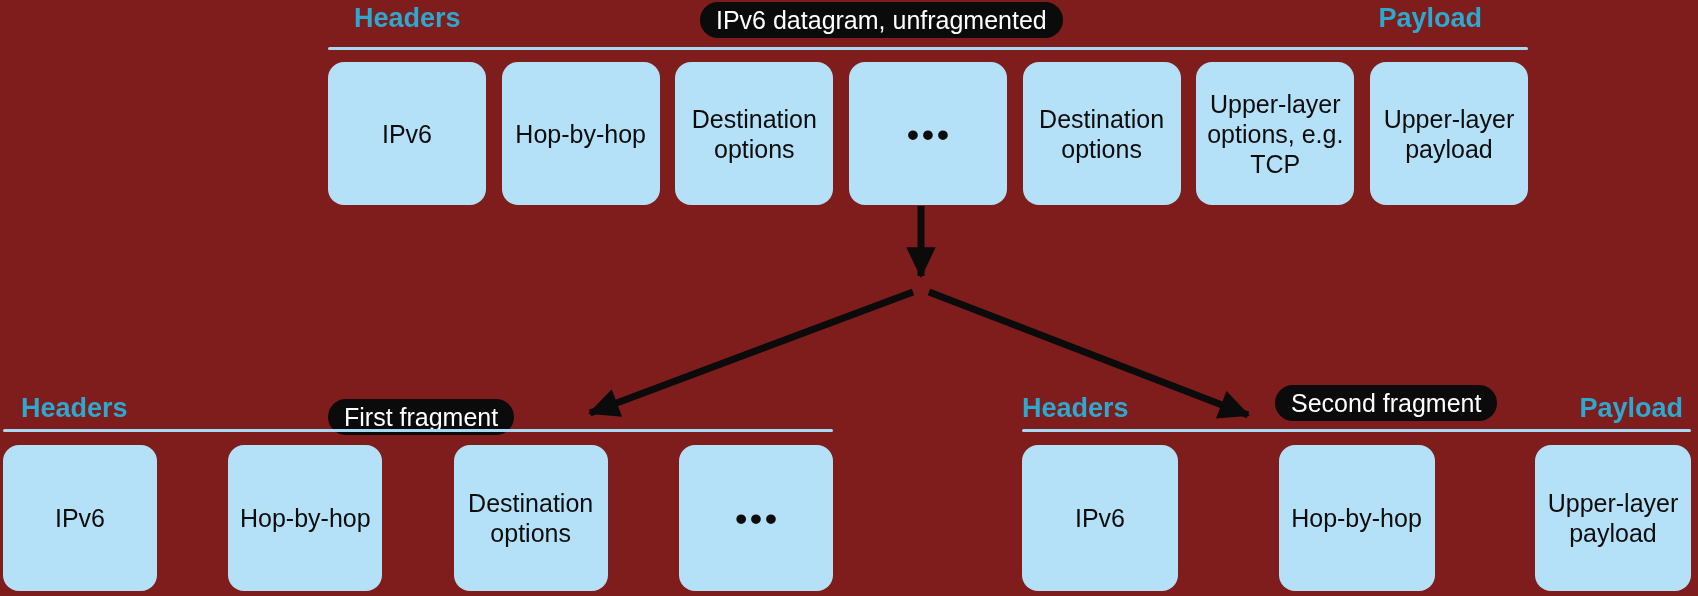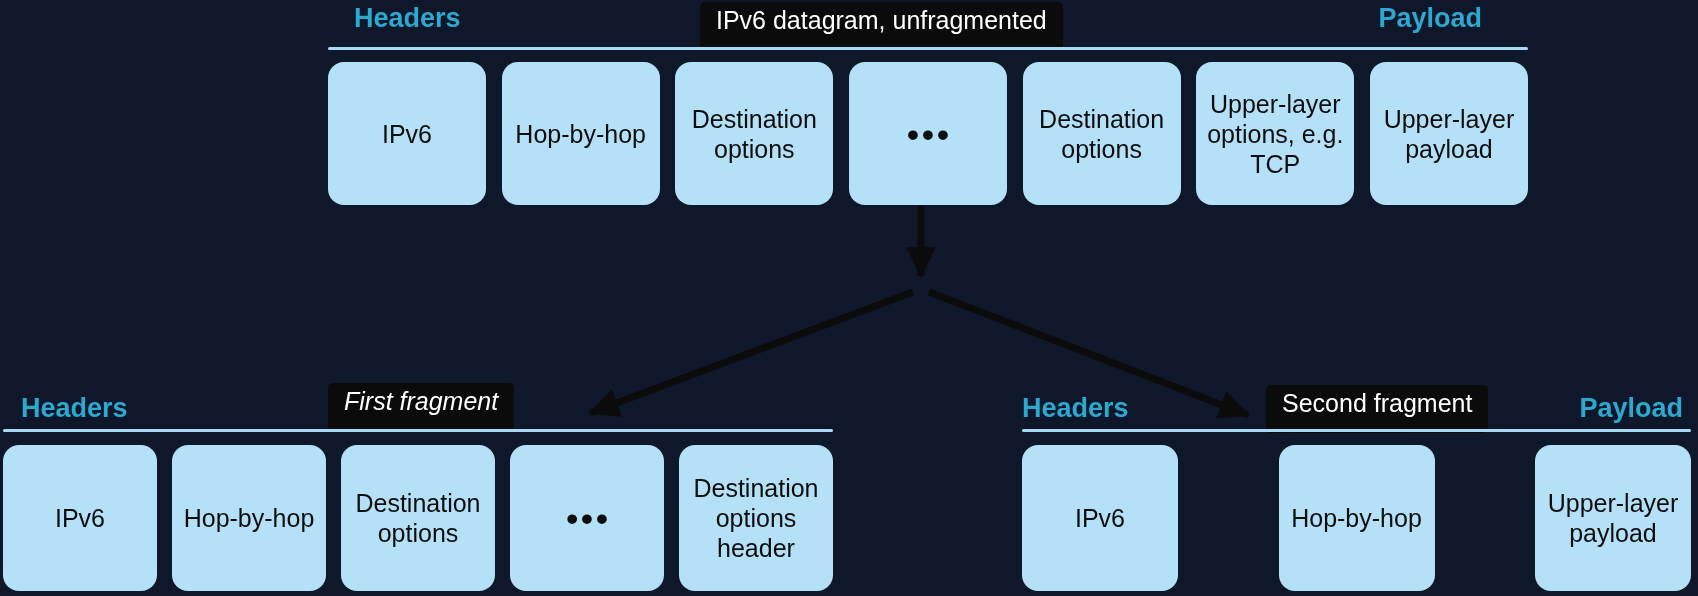--- a/index.html
+++ b/index.html
@@ -1,36 +1,36 @@
 <!DOCTYPE html>
 <html><head>
 <meta charset="utf-8">
 <style>
   html,body{margin:0;padding:0;background:#ffffff;}
   #canvas{
     position:relative;
     width:1698px;height:596px;
-    background:#0f172a;
+    background:#7f1d1d;
     overflow:hidden;
     font-family:"Liberation Sans", sans-serif;
     color:#0d0d0d;
   }
   .section{position:absolute;}
   .sec-label{
     position:absolute;
     font-size:27px;font-weight:700;
     color:#2da9cf;
     white-space:nowrap;
     line-height:28px;
   }
   .pill{
     position:absolute;
     background:#0b0b0b;color:#ffffff;
-    border-radius:5px;
-    height:48px;line-height:36px;
+    border-radius:18px;
+    height:36px;line-height:36px;
     padding:0 16px;
     font-size:25px;
     white-space:nowrap;
   }
   .rule{
     position:absolute;left:0;right:0;height:3px;
     background:#a6daf4;border-radius:2px;
   }
   .row{
     position:absolute;left:0;right:0;
@@ -83,34 +83,33 @@
         <path d="M0,0 L4.4,2.1 L0,4.2 Z" fill="#0b0b0b"></path>
       </marker>
     </defs>
     <path d="M921,206 L921,276" stroke="#0b0b0b" stroke-width="7" fill="none" marker-end="url(#ah)"></path>
     <path d="M913,292 L590,413" stroke="#0b0b0b" stroke-width="7" fill="none" marker-end="url(#ah)"></path>
     <path d="M929,292 L1248,415" stroke="#0b0b0b" stroke-width="7" fill="none" marker-end="url(#ah)"></path>
   </svg>
 
   <div class="section" style="left:3px;top:383px;width:830px;height:213px;">
     <div class="sec-label" style="left:18px;top:11px;">Headers</div>
-    <div class="pill" style="left:325px;top:0;font-style:italic;">First fragment</div>
+    <div class="pill" style="left:325px;top:16px;">First fragment</div>
     <div class="rule" style="top:46px;"></div>
     <div class="row bl-row" style="top:62px;">
       <div class="box">IPv6</div>
       <div class="box">Hop-by-hop</div>
       <div class="box">Destination options</div>
       <div class="box dots">•••</div>
-      <div class="box">Destination options header</div>
     </div>
   </div>
 
   <div class="section" style="left:1022px;top:383px;width:669px;height:213px;">
     <div class="sec-label" style="left:0px;top:11px;">Headers</div>
-    <div class="pill" style="left:244px;top:2px;">Second fragment</div>
+    <div class="pill" style="left:253px;top:2px;">Second fragment</div>
     <div class="sec-label" style="right:8px;top:11px;">Payload</div>
     <div class="rule" style="top:46px;"></div>
     <div class="row br-row" style="top:62px;">
       <div class="box">IPv6</div>
       <div class="box">Hop-by-hop</div>
       <div class="box">Upper-layer payload</div>
     </div>
   </div>
 
 </div>

